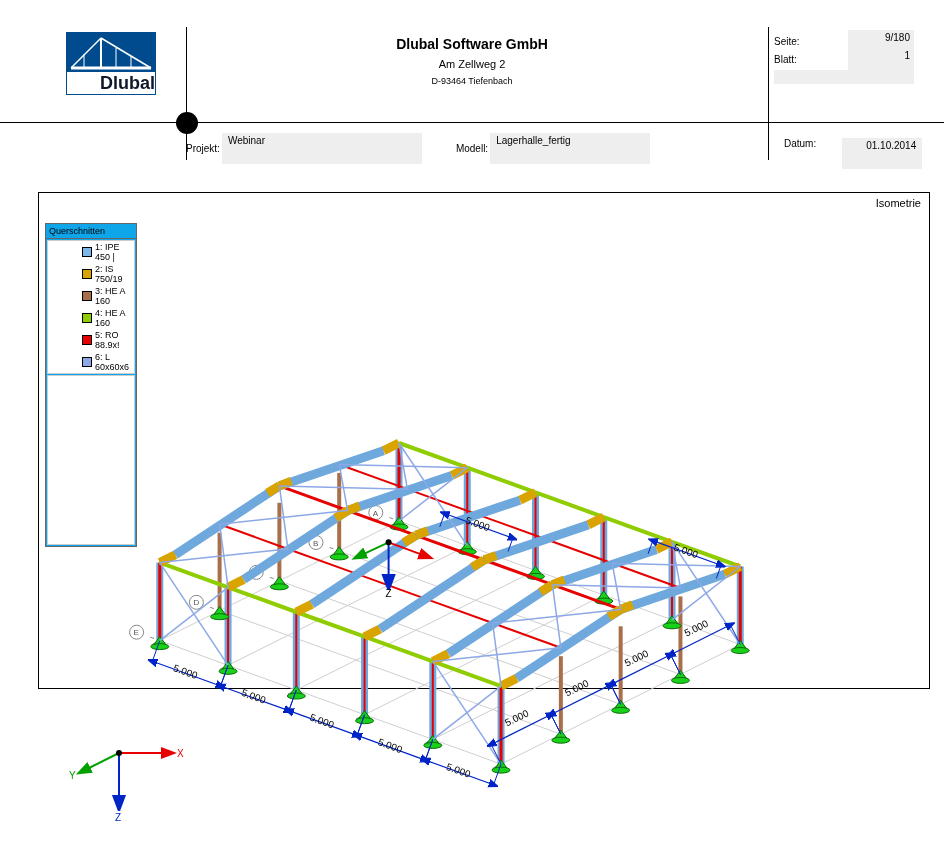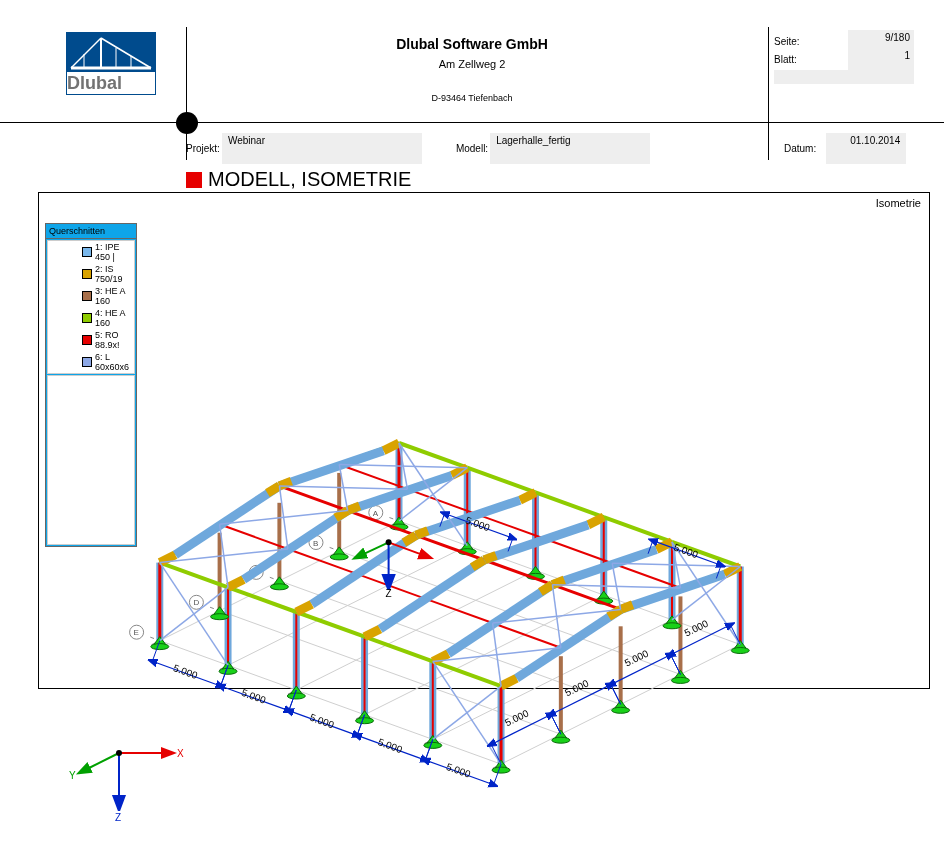--- a/index.html
+++ b/index.html
@@ -31,35 +31,35 @@
   .logo-top {
     height: 40px;
     background: #004b8d;
     position: relative;
     overflow: hidden;
   }
   .logo-top svg { width: 100%; height: 100%; }
   .logo-text {
     font-weight: bold;
     font-size: 18px;
-    color: #737373;
-    text-align: left;
+    color: #0f172a;
+    text-align: right;
     border: 1px solid #004b8d;
     border-top: none;
     line-height: 22px;
   }
   .company-block {
     position: absolute;
     top: 36px;
     left: 270px; right: 270px;
     text-align: center;
   }
   .company-name { font-weight: bold; font-size: 14px; }
   .company-addr { font-size: 11px; margin-top: 6px; }
-  .company-city { font-size: 9px; margin-top: 23px; }
+  .company-city { font-size: 9px; margin-top: 6px; }
 
   .meta-top {
     position: absolute;
     right: 30px; top: 32px;
     width: 140px;
     font-size: 10px;
   }
   .meta-row { display: flex; align-items: center; height: 18px; gap: 28px; }
   .meta-label { width: 46px; }
   .meta-val {
@@ -100,21 +100,21 @@
   
   .proj-row {
     position: absolute;
     left: 0; right: 0; top: 138px;
     height: 20px;
     font-size: 10px;
     display: flex;
   }
   .proj-cell-l { width: 186px; }
   .proj-cell-m { flex:1; display:flex; gap:2px; align-items:center;}
-  .proj-cell-r { width: 170px; padding-left:10px; display:flex; gap:10px; align-items:center;}
+  .proj-cell-r { width: 170px; padding-left:10px; display:flex; gap:26px; align-items:flex-start;}
   .proj-val { background:#eee; padding:2px 6px; min-width:120px; display:inline-block; height:31px; line-height:12px;}
 
   
   .sec-title {
     position: absolute;
     left: 186px; top: 168px;
     font-size: 20px;
     display: flex;
     align-items: center;
     gap: 6px;
@@ -212,24 +212,20 @@
       <span style="width:30px"></span>
       <span>Modell:</span>
       <span class="proj-val" style="min-width:160px">Lagerhalle_fertig</span>
     </div>
     <div class="proj-cell-r">
       <span>Datum:</span>
       <span class="proj-val" style="min-width:80px;text-align:right">01.10.2014</span>
     </div>
   </div>
 
-  <div class="sec-title">
-    <span class="redsq"></span>
-    <span>MODELL, ISOMETRIE</span>
-  </div>
 
   <div class="viewport">
     <span class="view-label">Isometrie</span>
 
     <div class="legend">
       <div class="legend-title">Querschnitten</div>
       <div class="legend-body" id="legend-body">
           <div class="legend-row">
             <span class="sw" style="background: rgb(122, 184, 236);"></span>
             <span>1: IPE 450 |</span>

